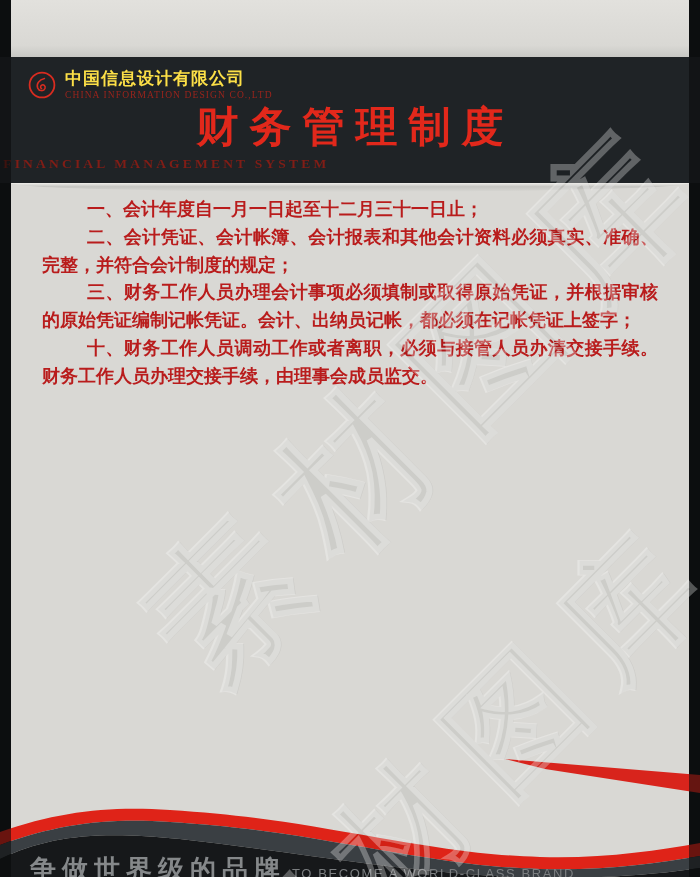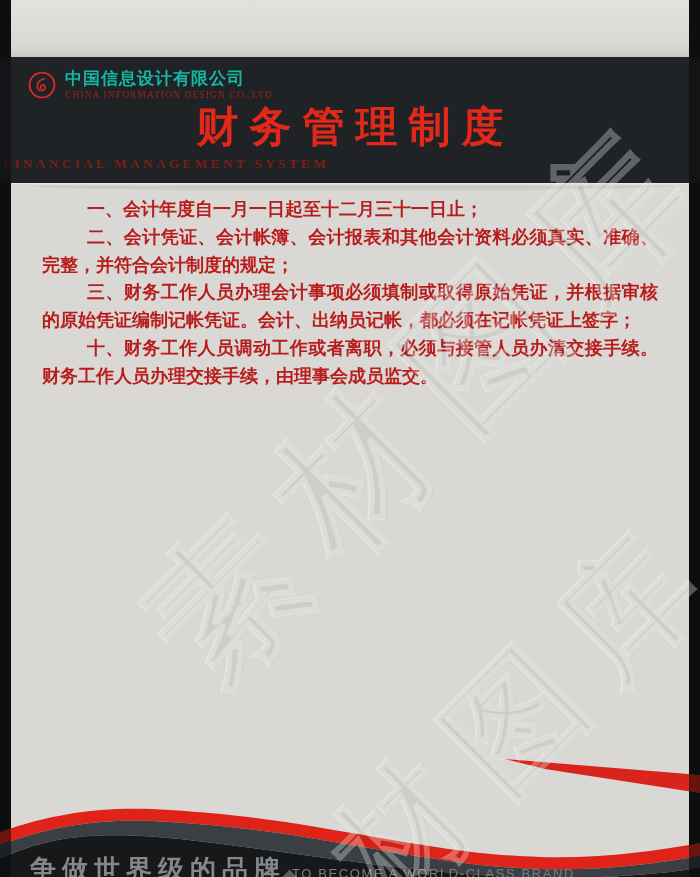--- a/index.html
+++ b/index.html
@@ -19,21 +19,21 @@
   .header-band{
     position:absolute;left:0;right:0;top:57px;height:126px;
     background:#1f2326;
   }
   .brand{
     position:absolute;left:28px;top:13px;height:44px;display:flex;align-items:flex-start;
   }
   .logo-circle{width:28px;height:28px;flex:0 0 auto;margin-top:1px;}
   .brand-text{margin-left:9px;}
   .brand-cn{
-    color:#14b8a6;font-size:17px;font-weight:bold;letter-spacing:1px;line-height:18px;
+    color:#fde047;font-size:17px;font-weight:bold;letter-spacing:1px;line-height:18px;
   }
   .brand-en{
     color:#9a241c;font-family:"Liberation Serif",serif;font-size:9.5px;
     letter-spacing:1.1px;margin-top:2px;text-align:right;
   }
   .title-cn{
     position:absolute;left:0;right:0;top:48px;text-align:center;
     color:#e2281b;font-size:42px;font-weight:bold;letter-spacing:11px;text-indent:11px;
     line-height:44px;
   }

